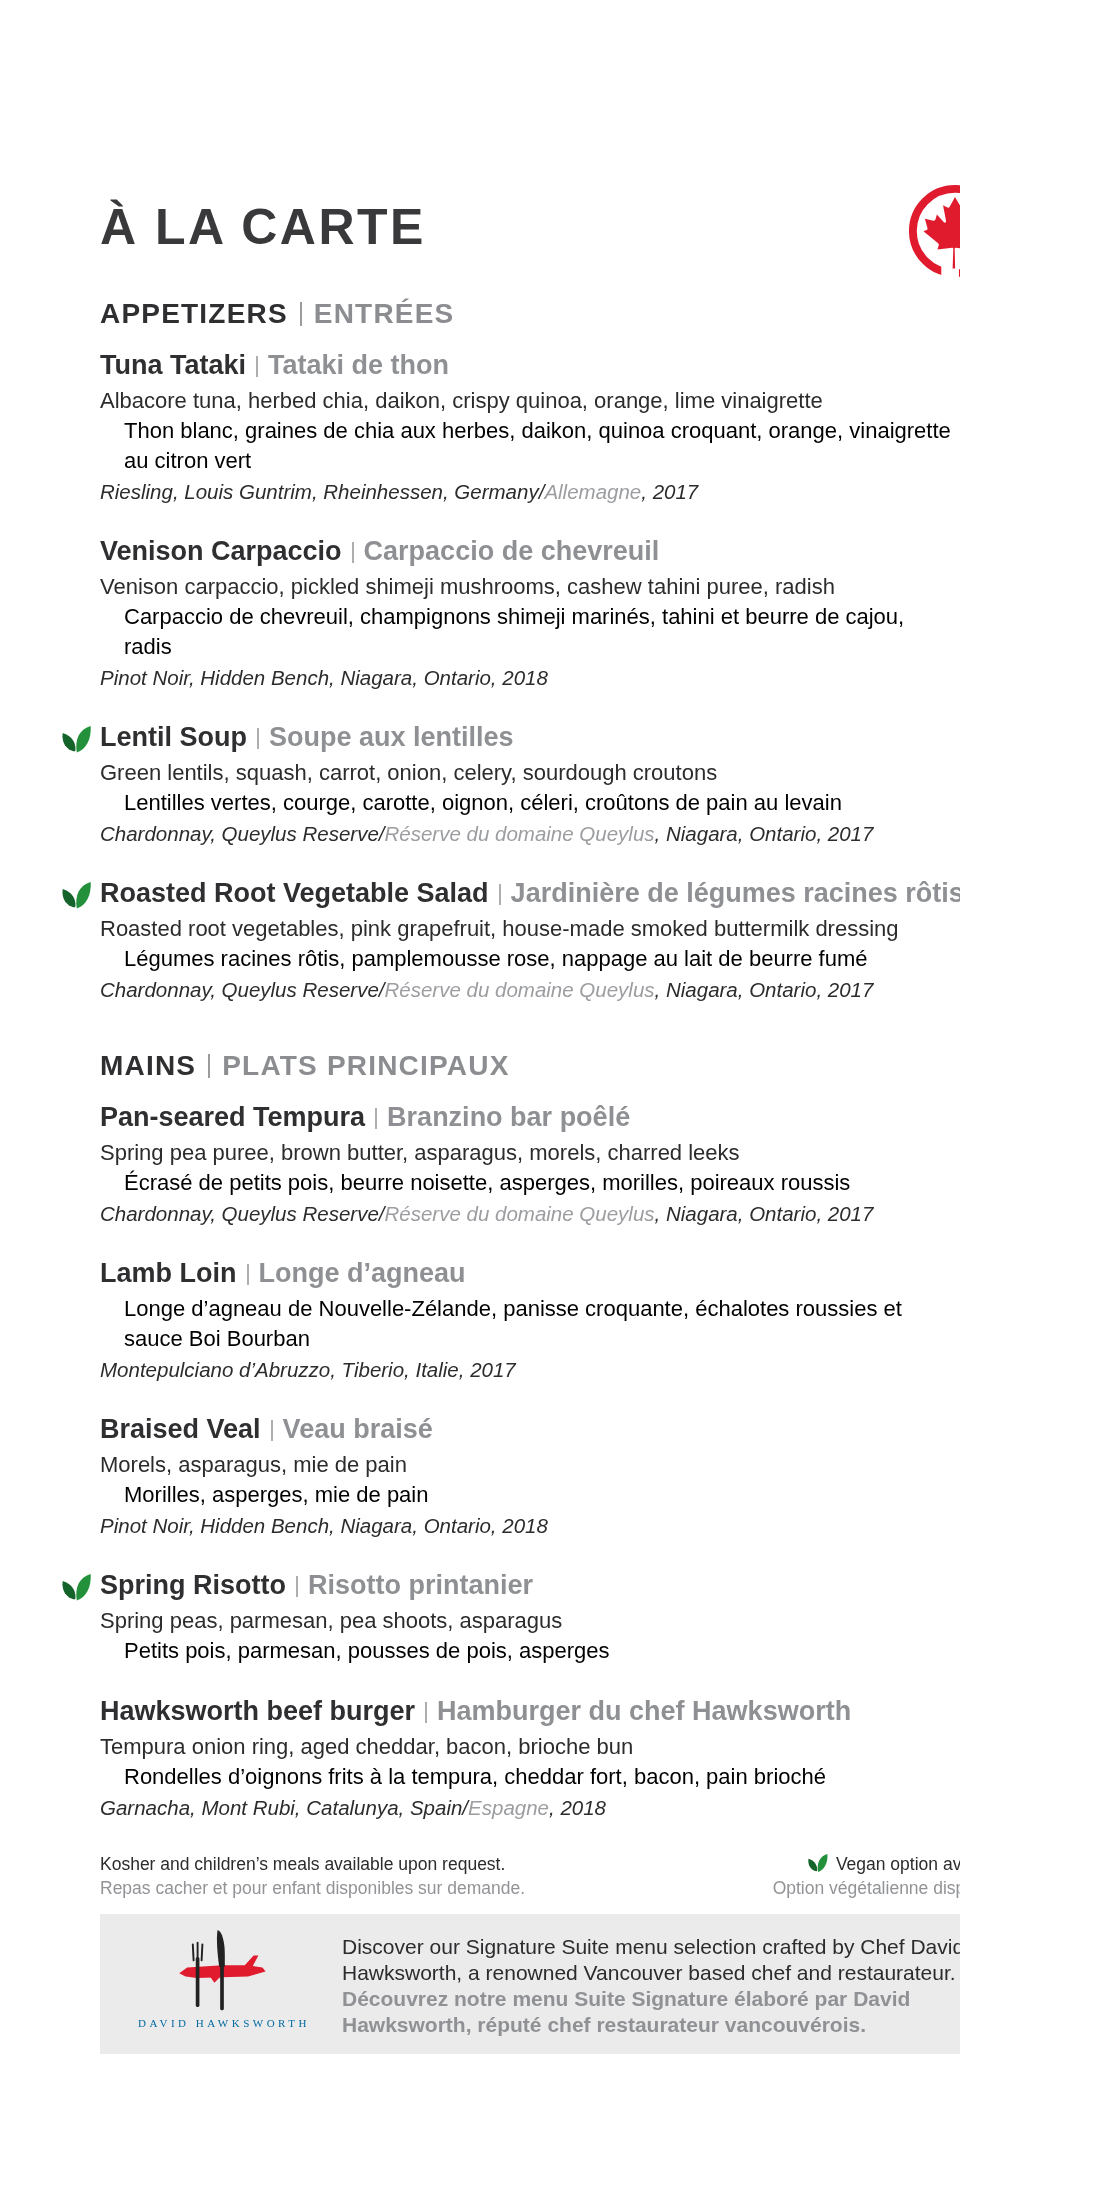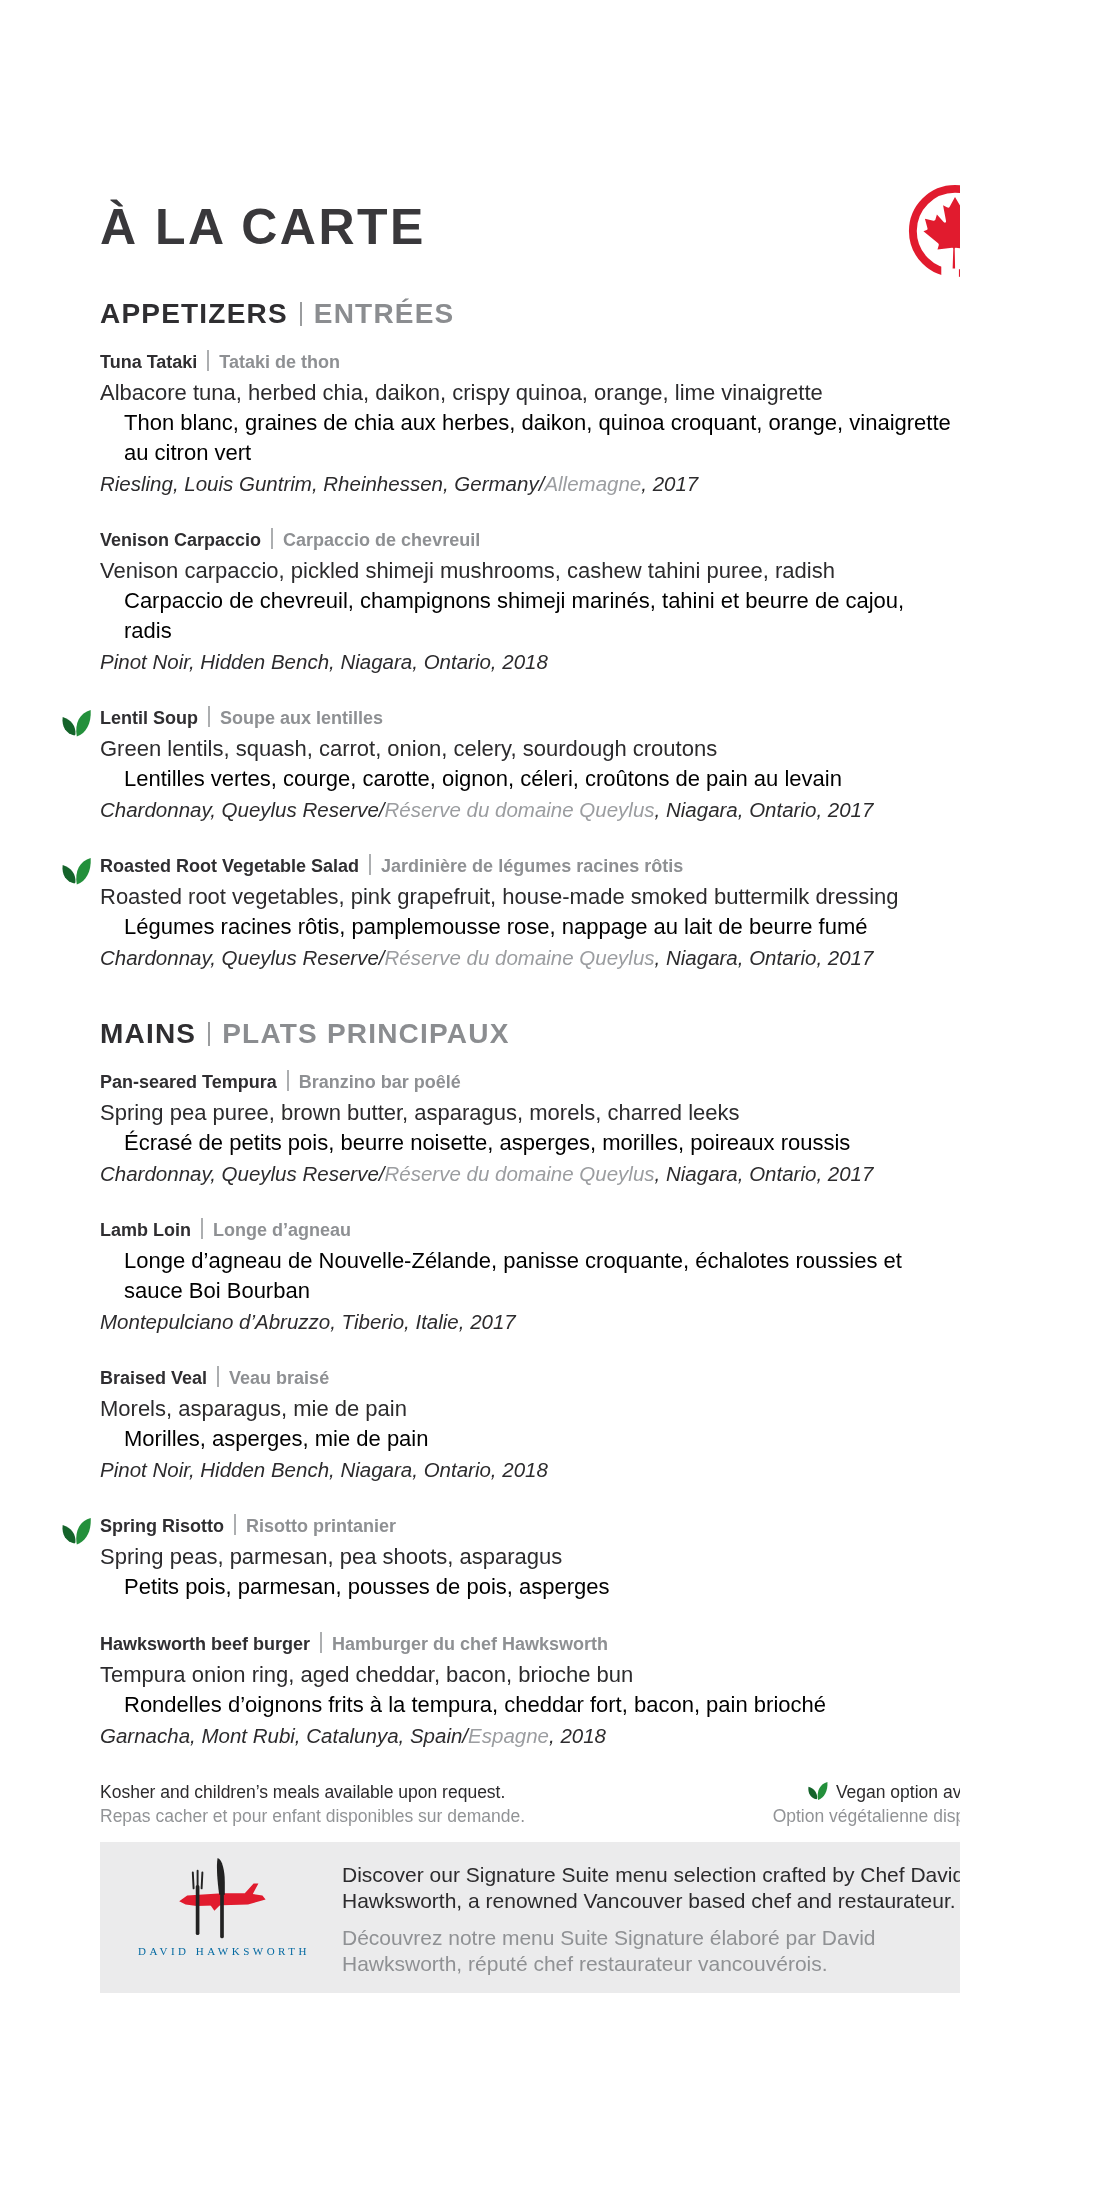--- a/index.html
+++ b/index.html
@@ -13,42 +13,42 @@
 
   
   .section--mains{margin-top:46px;}
   .section-header{margin:0 0 20px;font-size:28px;font-weight:700;letter-spacing:1.2px;color:#2f2e31;}
   .section-header .fr{color:#8b8d90;}
   .sep-lg{display:inline-block;width:2px;height:24px;background:#9a9c9e;margin:0 12px;vertical-align:-3px;}
   .sep-sm{display:inline-block;width:2px;height:21px;background:#acaeb0;margin:0 10px;vertical-align:-3px;}
 
   
   .item{position:relative;margin-bottom:30px;}
-  .item-title{margin:0 0 5px;font-size:18px;font-weight:700;color:#2f2e31;}
+  .item-title{margin:0 0 5px;font-size:27px;font-weight:700;color:#2f2e31;}
   .item-title .fr{color:#8e9093;}
   .leaf-badge{position:absolute;left:-41px;top:1px;width:34px;height:31px;}
   .desc{margin:0;font-size:22px;line-height:30px;color:#2c2b2d;}
   .desc.fr{color:#000000;max-width:832px;margin-left:24px;}
   .wine{margin:1px 0 0;font-size:20.5px;line-height:29px;font-style:italic;color:#2c2b2d;}
   .wine .muted{color:#9b9da0;}
 
   
   .notes{display:flex;justify-content:space-between;align-items:flex-end;margin-top:14px;font-size:17.5px;line-height:24px;color:#2c2b2d;gap:29px;}
   .notes .fr{color:#919396;}
   .notes-right{text-align:right;}
   .leaf-sm{display:inline-block;width:23px;height:21px;vertical-align:-3px;margin-right:7px;}
 
   
   .promo{margin-top:14px;background:#ebebec;width:912px;box-sizing:border-box;display:flex;padding:12px 24px 16px 26px;}
   .promo-logo{width:196px;display:flex;flex-direction:column;align-items:center;justify-content:flex-start;padding-top:2px;}
   .promo-logo svg{width:96px;height:84px;}
   .wordmark{margin-top:5px;font-family:"Liberation Serif","DejaVu Serif",serif;font-size:11px;letter-spacing:3.5px;color:#0369a1;white-space:nowrap;}
   .promo-text{flex:1;padding-left:20px;padding-top:8px;}
   .promo-text p{margin:0;font-size:21px;line-height:26px;color:#2c2b2d;}
-  .promo-text p.fr{margin-top:11px;color:#8f9194;}
+  .promo-text p.fr{color:#8f9194;font-weight:bold;}
 </style>
 </head>
 <body>
 
 <div class="page">
 
   <div class="ac-logo">
     <svg viewBox="-50 -50 100 100">
       <circle cx="0" cy="0" r="43" fill="none" stroke="#E11B2E" stroke-width="8"></circle>
       <rect x="-14" y="33" width="18" height="16" fill="#ffffff"></rect>

